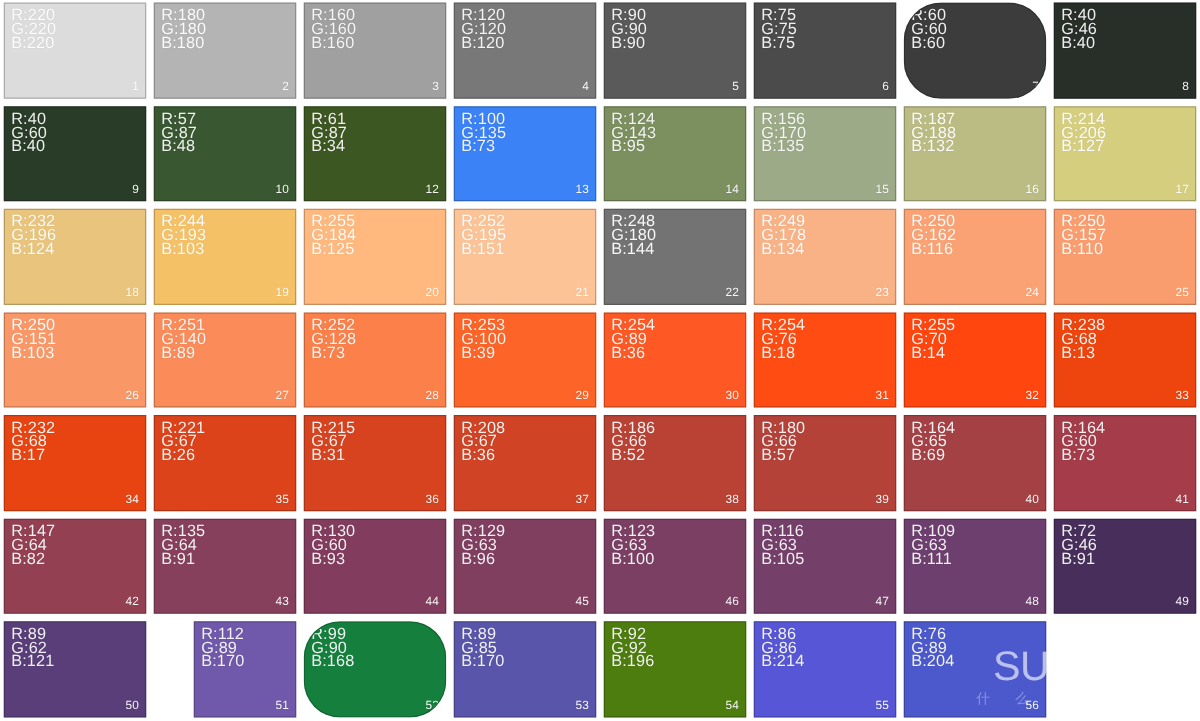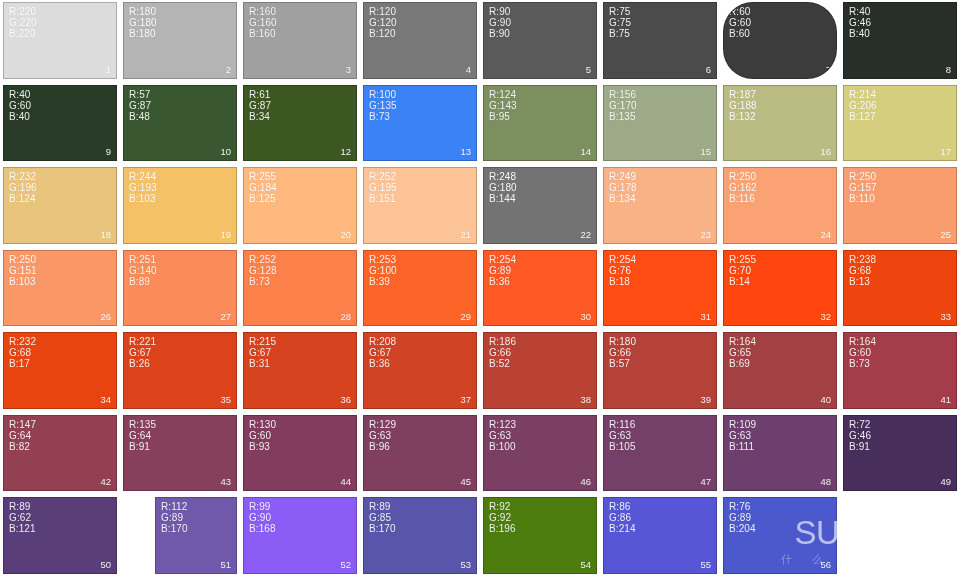--- a/index.html
+++ b/index.html
@@ -30,21 +30,21 @@
   .swatch {
     position: relative;
     box-sizing: border-box;
     border: 1px solid rgba(0,0,0,0.22);
     overflow: hidden;
   }
   .swatch-rgb {
     position: absolute;
     left: 5px;
     top: 3px;
-    font-size: 10px;
+    font-size: 13px;
     line-height: 11px;
     letter-spacing: 0.1px;
     white-space: pre;
     color: rgba(255,255,255,0.92);
     text-shadow: 0 0 1px rgba(0,0,0,0.18);
     pointer-events: none;
   }
   .swatch.light .swatch-rgb,
   .swatch.light .swatch-index {
     color: rgba(255,255,255,0.95);
@@ -388,21 +388,21 @@
 G:62
 B:121</div>
       <div class="swatch-index">50</div>
     </div>
     <div class="swatch" style="background: rgb(112, 89, 170); margin-left: 32px;">
       <div class="swatch-rgb">R:112
 G:89
 B:170</div>
       <div class="swatch-index">51</div>
     </div>
-    <div class="swatch" style="background: #8b5cf6;">
+    <div class="swatch" style="background: #15803d; border-radius: 29px;">
       <div class="swatch-rgb">R:99
 G:90
 B:168</div>
       <div class="swatch-index">52</div>
     </div>
     <div class="swatch" style="background: rgb(89, 85, 170);">
       <div class="swatch-rgb">R:89
 G:85
 B:170</div>
       <div class="swatch-index">53</div>

